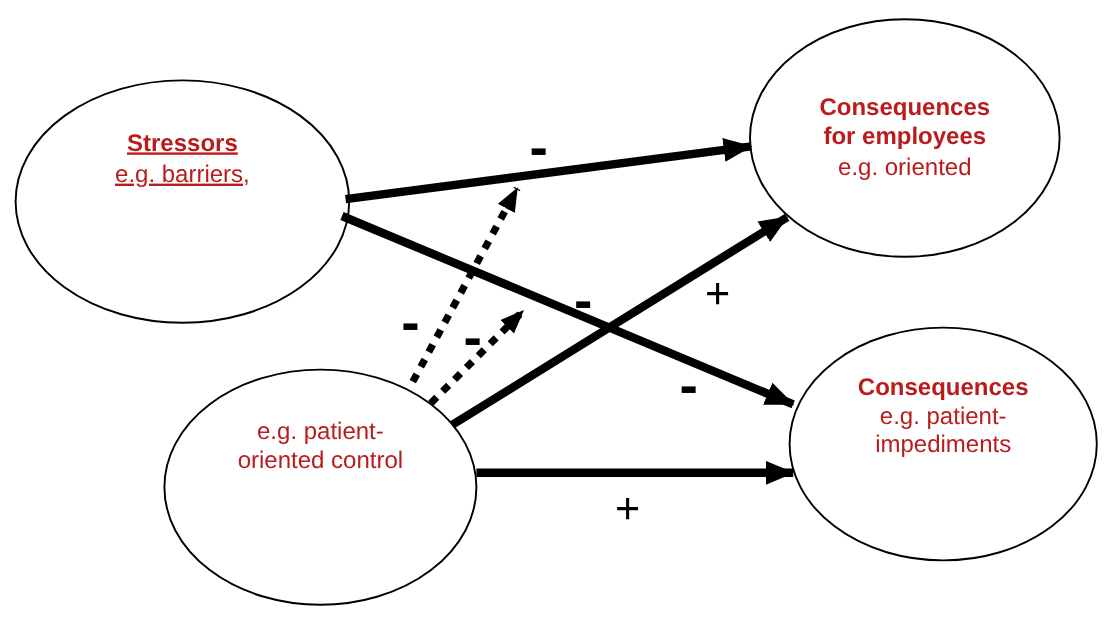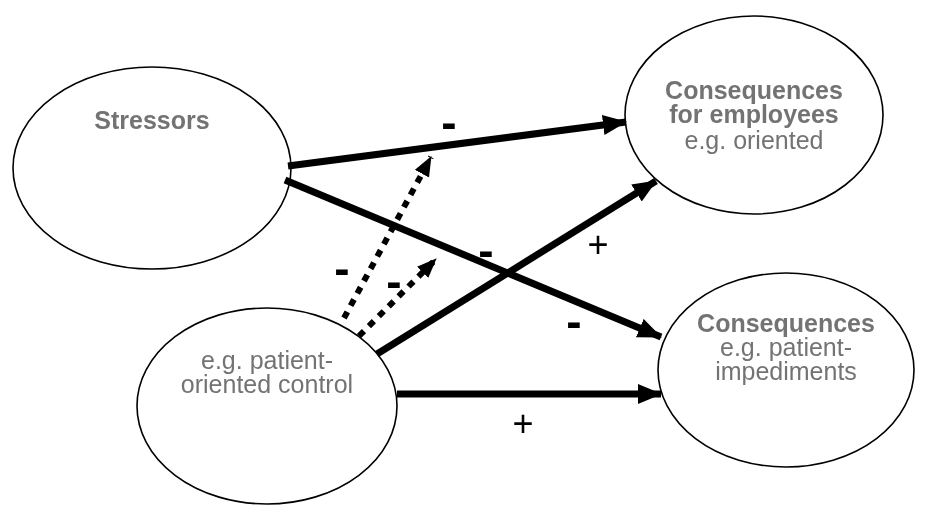--- a/index.html
+++ b/index.html
@@ -17,22 +17,22 @@
   }
   #figure svg {
     position: absolute;
     left: 0;
     top: 0;
   }
   .node-label {
     position: absolute;
     width: 260px;
     text-align: center;
-    color: #737373;
-    font-size: 25px;
+    color: #b91c1c;
+    font-size: 20px;
     line-height: 24px;
   }
   .node-title {
     display: block;
     font-weight: bold;
     margin-bottom: 2px;
   }
   .node-sub {
     display: block;
   }
@@ -74,22 +74,23 @@
 
     <line x1="288" y1="166" x2="626" y2="122" stroke="#000000" stroke-width="7" marker-end="url(#head-solid)"></line>
     <line x1="285" y1="180" x2="661" y2="337" stroke="#000000" stroke-width="7" marker-end="url(#head-solid)"></line>
     <line x1="377" y1="354" x2="656" y2="181" stroke="#000000" stroke-width="7" marker-end="url(#head-solid)"></line>
     <line x1="397" y1="394" x2="661" y2="394" stroke="#000000" stroke-width="7" marker-end="url(#head-solid)"></line>
 
     <line x1="344" y1="318" x2="431" y2="157" stroke="#000000" stroke-width="6" stroke-dasharray="7 7" marker-end="url(#head-dashed)"></line>
     <line x1="359" y1="336" x2="436" y2="259" stroke="#000000" stroke-width="6" stroke-dasharray="7 7" marker-end="url(#head-dashed)"></line>
   </svg>
 
-  <div class="node-label" style="left:22px; top:108px;">
+  <div class="node-label" style="left:22px; top:108px;text-decoration:underline;">
     <span class="node-title">Stressors</span>
+    <span class="node-sub">e.g. barriers,</span>
   </div>
 
   <div class="node-label" style="left:137px; top:348px;">
     <span class="node-sub">e.g. patient-</span>
     <span class="node-sub">oriented control</span>
   </div>
 
   <div class="node-label" style="left:624px; top:78px;">
     <span class="node-title" style="margin-bottom:0;">Consequences</span>
     <span class="node-title">for employees</span>

